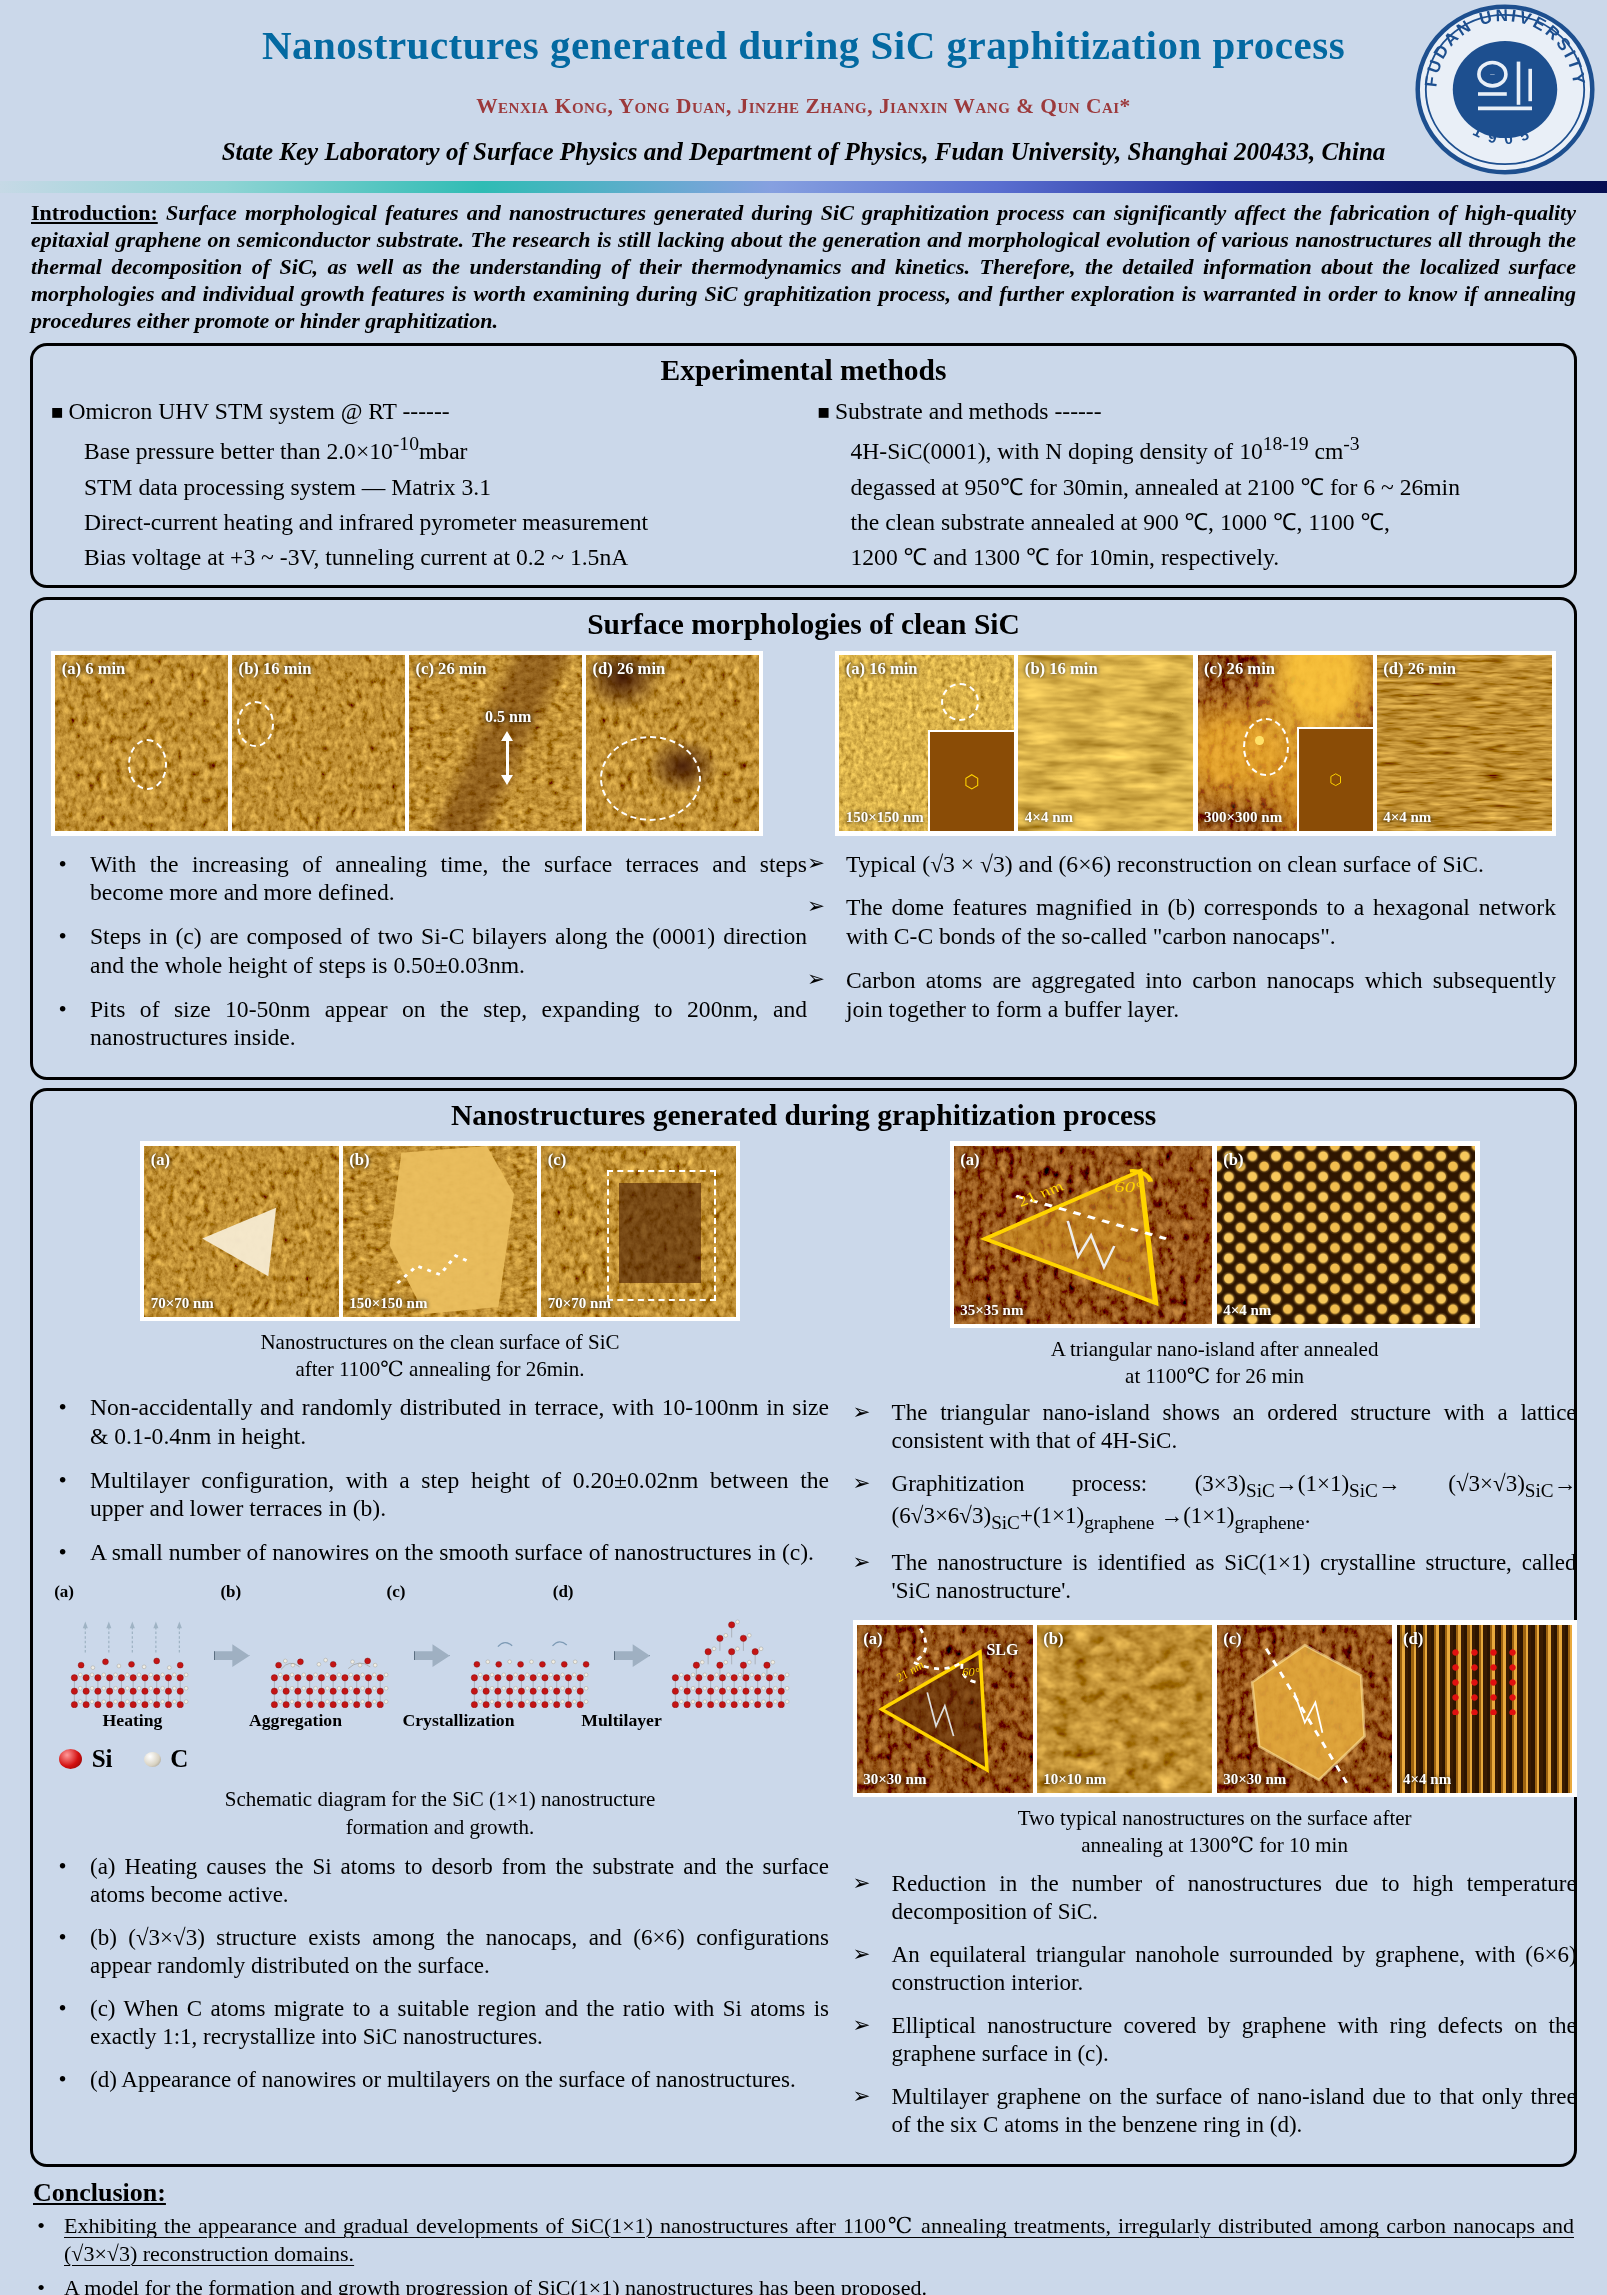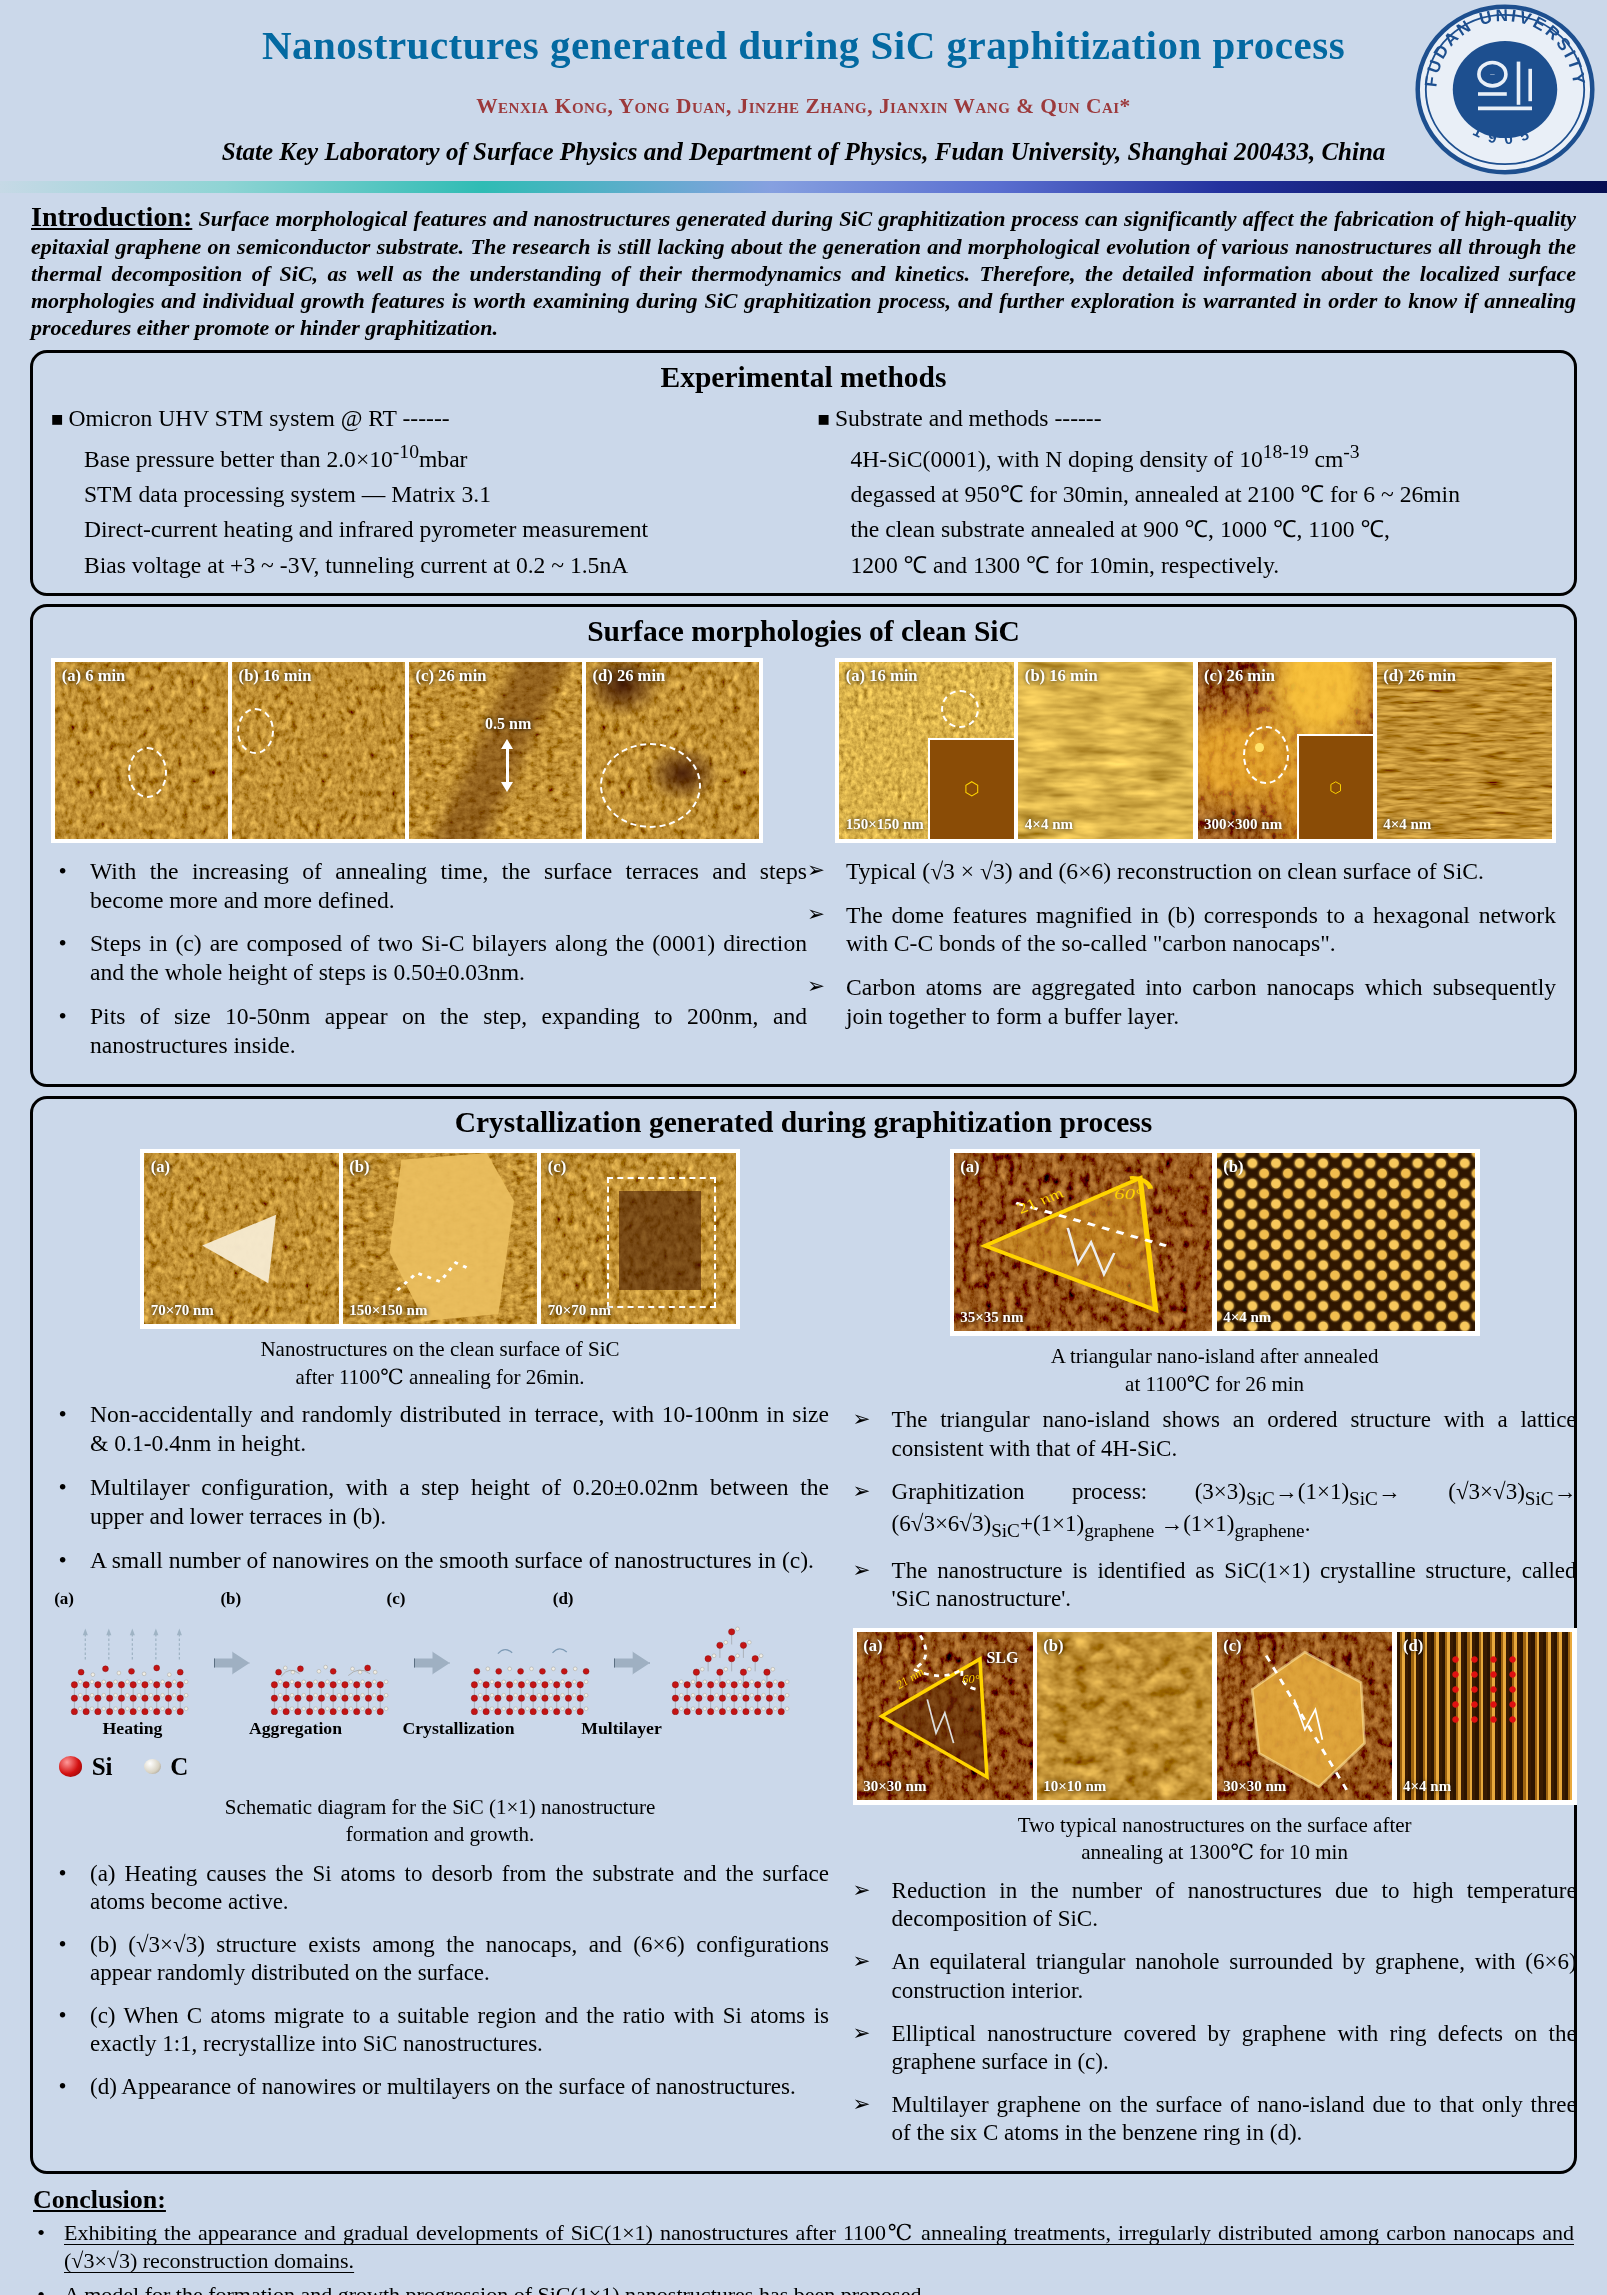--- a/index.html
+++ b/index.html
@@ -11,21 +11,21 @@
   .hdr-text{width:1371px;margin:0 auto;text-align:center;}
   .title{padding-top:21.4px;font-size:41px;font-weight:bold;color:#0369a1;letter-spacing:0.5px;}
   .authors{margin-top:25px;font-size:21.4px;font-weight:bold;font-variant:small-caps;color:#9c3a3c;letter-spacing:0.5px;}
   .affil{margin-top:19px;font-size:25px;font-weight:bold;font-style:italic;color:#000;}
   .logo{position:absolute;top:4.3px;right:11.8px;width:180px;height:171px;}
   .gradbar{height:11.8px;background:linear-gradient(90deg,#c6d9e6 0%,#8fd4d4 14%,#2fbcb4 30%,#86a0e0 48%,#5a6fd0 62%,#24329e 76%,#101b6e 88%,#070f52 100%);}
 
   
   .intro{margin:7.5px 31px 0 31px;}
   .intro p{margin:0;font-size:22px;line-height:1.22;text-align:justify;}
-  .secthead{font-weight:bold;font-size:28px;text-decoration:underline;font-style:normal;}
+  .secthead{font-weight:bold;font-size:22px;text-decoration:underline;font-style:normal;}
   .introtext{font-style:italic;font-weight:600;}
 
   
   .box{margin:8.6px 30px 0 30px;border:3.2px solid #000;border-radius:17px;padding:3.2px 18px 9.6px 18px;background:#cbd8ea;}
   .boxtitle{text-align:center;font-size:29.5px;font-weight:bold;margin:4.3px 0 7.5px 0;}
 
   
   .expcols{display:flex;gap:28px;font-family:Liberation Serif, serif;}
   .expcol{flex:1;font-size:23.6px;line-height:1.5;}
   .exphead{font-weight:normal;}
@@ -281,21 +281,21 @@
       </ul>
       <ul class="blist arr w-right">
         <li>Typical (√3 × √3) and (6×6) reconstruction on clean surface of SiC.</li>
         <li>The dome features magnified in (b) corresponds to a hexagonal network with C-C bonds of the so-called "carbon nanocaps".</li>
         <li>Carbon atoms are aggregated into carbon nanocaps which subsequently  join together to form a buffer layer.</li>
       </ul>
     </div>
   </section>
 
   <section class="box">
-    <div class="boxtitle">Crystallization generated during graphitization process</div>
+    <div class="boxtitle">Nanostructures generated during graphitization process</div>
     <div class="nanocols">
 
       <div class="ncol-left">
         <div class="figgroup smallfig" style="width:600px;height:180px;">
           <div class="stm">
             <svg class="noise" viewBox="0 0 362.672 320" width="194" height="171">
                 <rect width="100%" height="100%" filter="url(#fGold2)"></rect>
               </svg>
             <svg class="ov" viewBox="0 0 100 100" preserveAspectRatio="none">
                 <polygon points="30,54 68,36 64,76" fill="#f6ead0" opacity="0.96"></polygon>

